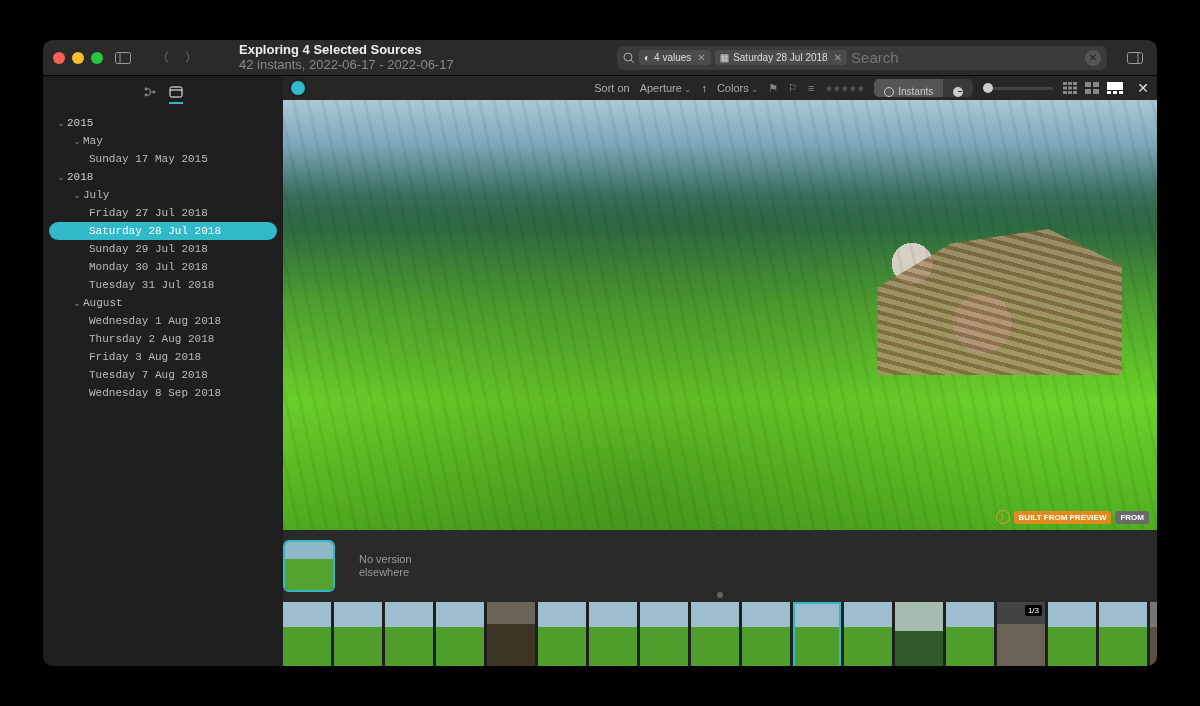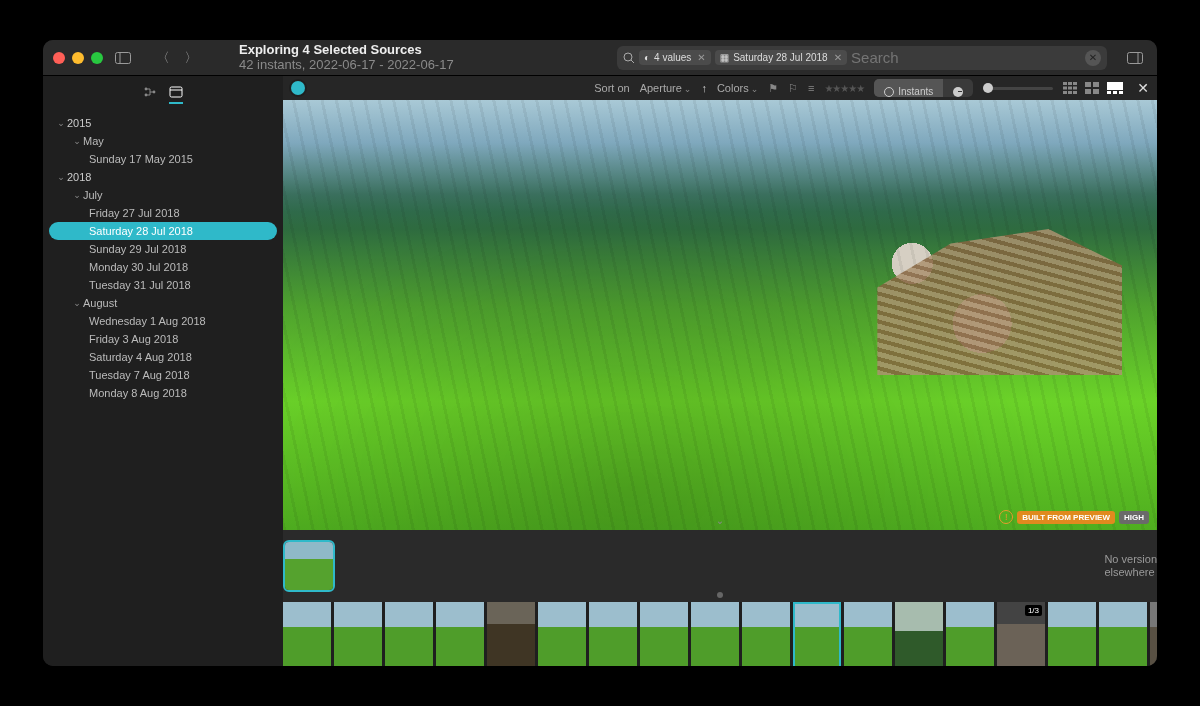--- a/index.html
+++ b/index.html
@@ -40,21 +40,21 @@
   .body { flex:1; display:flex; min-height:0; }
   .sidebar {
     width:240px; background:#1f1f1f; padding-top:6px; font-size:11px; color:#bbb;
   }
   .sidebar-tabs { display:flex; gap:12px; justify-content:center; padding:4px 0 10px; }
   .sidebar-tabs .tab { color:#888; cursor:pointer; padding-bottom:4px; }
   .sidebar-tabs .tab.active { color:#fff; border-bottom:2px solid #2fb9c9; }
   .tree { padding:0 6px; }
   .tree-item { display:flex; align-items:center; height:18px; cursor:pointer; border-radius:9px; }
   .chev { width:12px; text-align:center; color:#888; font-size:9px; }
-  .lbl { white-space:nowrap; }
+  .lbl { white-space:nowrap;font-family:Liberation Mono, monospace; }
   .yr  { padding-left:6px;  color:#ccc; }
   .mo  { padding-left:22px; color:#bbb; }
   .day { padding-left:40px; color:#bbb; }
   .tree-item.selected { background:#2fb9c9; color:#fff; }
   .tree-item.selected .lbl { color:#fff; }
   
   .main { flex:1; display:flex; flex-direction:column; background:#262626; min-width:0; }
   .toolbar {
     height:24px; display:flex; align-items:center; gap:10px; padding:0 8px; color:#aaa; font-size:11px;
   }
@@ -101,21 +101,21 @@
       #a78c66;
     clip-path:polygon(0 40%, 30% 10%, 70% 0, 100% 25%, 100% 100%, 0 100%);
     opacity:.85; filter:brightness(.95);
   }
   .badges { position:absolute; right:8px; bottom:6px; display:flex; gap:4px; align-items:center; }
   .warn { width:14px; height:14px; border-radius:50%; border:1.5px solid #e79b2e; color:#e79b2e; font-size:9px; display:flex; align-items:center; justify-content:center; }
   .badge { font-size:8px; font-weight:700; padding:2px 5px; border-radius:3px; color:#fff; }
   .b-orange{background:#e08a1e}.b-gray{background:#6a6a6a}
   .footer-dot { position:absolute; bottom:4px; left:50%; transform:translateX(-50%); color:#888; font-size:10px; }
   
-  .midrow { height:72px; background:#2a2a2a; display:flex; align-items:center; justify-content:space-between; gap:40px; position:relative;}
+  .midrow { height:72px; background:#2a2a2a; display:flex; align-items:center; justify-content:flex-start; gap:24px; position:relative;}
   .selthumb { width:52px; height:52px; border:2px solid #2fb9c9; border-radius:6px; overflow:hidden; }
   .selthumb .img { width:100%; height:100%; background:linear-gradient(#8fb9c8 0 35%, #55a22e 35% 100%);}
   .nover { font-size:11px; color:#9a9a9a; line-height:1.2; }
   .seldot { position:absolute; bottom:4px; left:50%; transform:translateX(-50%); width:6px; height:6px; border-radius:50%; background:#666;}
   
   .strip { height:64px; background:#1f1f1f; display:flex; gap:3px; padding:0 0 0 0; overflow:hidden; }
   .th { width:48px; height:72px; position:relative; cursor:pointer; flex:0 0 auto;
         background:linear-gradient(#9cbecd 0 35%, #4f9d2a 35% 100%); }
   .th.sel { outline:2px solid #2fb9c9; outline-offset:-2px; }
   .th .cnt { position:absolute; top:3px; right:3px; background:#000; color:#fff; font-size:8px; padding:1px 3px; border-radius:2px;}
@@ -235,30 +235,30 @@
             <span class="lbl">Tuesday 31 Jul 2018</span>
           </div>
           <div class="tree-item mo">
             <span class="chev">⌄</span>
             <span class="lbl">August</span>
           </div>
           <div class="tree-item day">
             <span class="lbl">Wednesday 1 Aug 2018</span>
           </div>
           <div class="tree-item day">
+            <span class="lbl">Thursday 2 Aug 2018</span>
+          </div>
+          <div class="tree-item day">
             <span class="lbl">Friday 3 Aug 2018</span>
           </div>
           <div class="tree-item day">
-            <span class="lbl">Saturday 4 Aug 2018</span>
-          </div>
-          <div class="tree-item day">
             <span class="lbl">Tuesday 7 Aug 2018</span>
           </div>
           <div class="tree-item day">
-            <span class="lbl">Monday 8 Aug 2018</span>
+            <span class="lbl">Wednesday 8 Sep 2018</span>
           </div>
         </div>
     </div>
 
     <div class="main">
 
       <div class="toolbar">
         <span class="circle-icon"></span>
         <span class="spacer"></span>
         <span>Sort on</span>
@@ -313,21 +313,21 @@
         <span class="closex">✕</span>
       </div>
 
       <div class="photo-wrap">
         <div class="photo">
           <div class="village"></div>
         </div>
         <div class="badges">
           <span class="warn">!</span>
           <span class="badge b-orange">BUILT FROM PREVIEW</span>
-          <span class="badge b-gray">HIGH</span>
+          <span class="badge b-gray">FROM</span>
         </div>
         <span class="footer-dot">⌄</span>
       </div>
 
       <div class="midrow">
         <div class="selthumb">
             <div class="img"></div>
           </div>
         <div class="nover">
           <div>No version</div>

